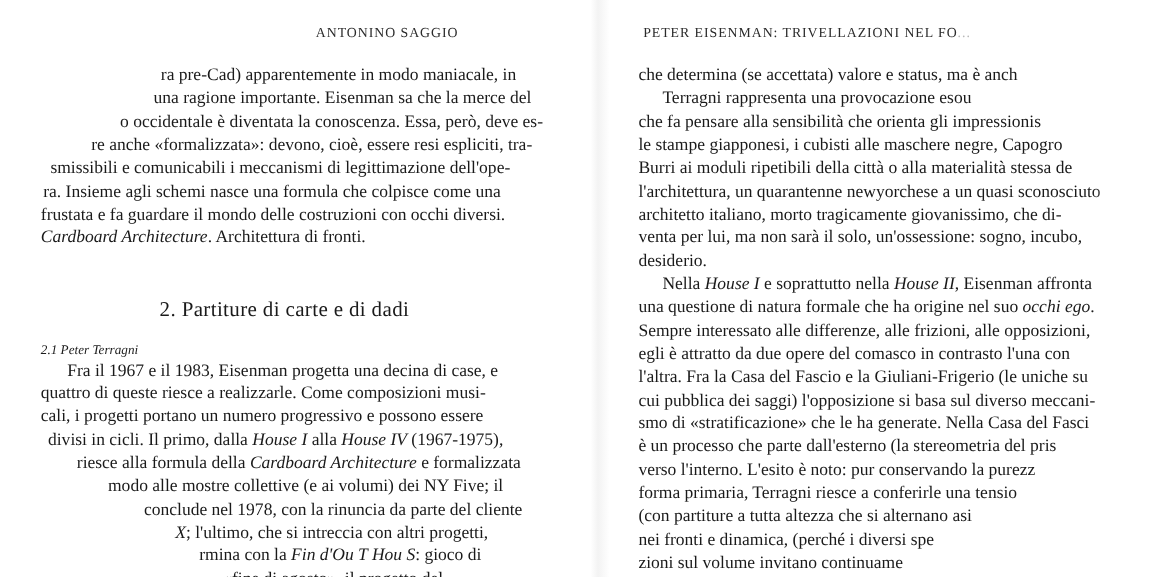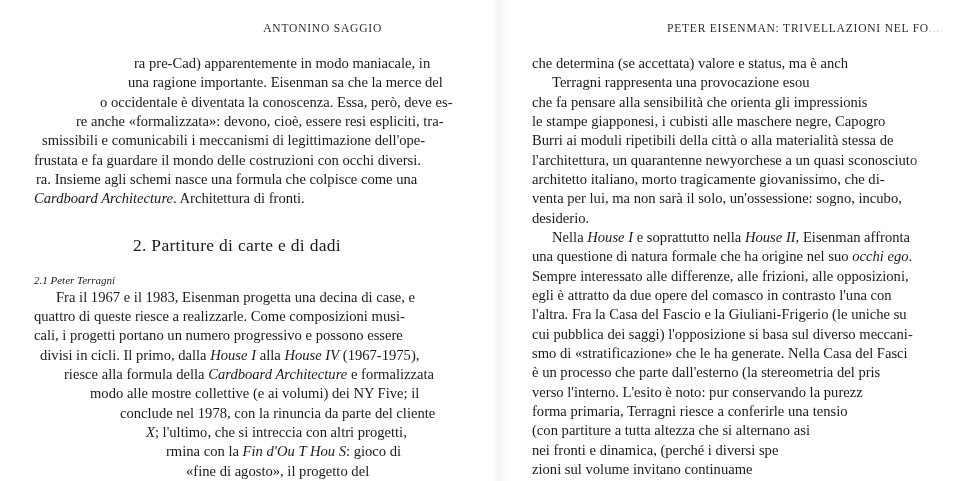--- a/index.html
+++ b/index.html
@@ -47,30 +47,30 @@
     font-size: 11.5px;
     letter-spacing: 0.8px;
     color: #2b2b2b;
     margin-bottom: 20px;
   }
   .rh-left {
     text-align: right;
     padding-right: 58px;
   }
   .rh-right {
-    text-align: right;
+    text-align: left;
     padding-left: 4px;
   }
   .rh-fade {
     color: #b9b9b9;
   }
   .heading {
     text-align: center;
     font-size: 17.5px;
-    margin: 26px 0 18px 0;
+    margin: 38px 0 18px 0;
     letter-spacing: 0.3px;
   }
   .subheading {
     font-style: italic;
     font-size: 11px;
     margin: 0 0 2px 0;
   }
   em, .it {
     font-style: italic;
   }
@@ -100,22 +100,22 @@
 
   <div class="page page-left">
     <div class="running-head rh-left">ANTONINO SAGGIO</div>
 
     <div class="body-left left-col">
       <div class="line" style="padding-left:100px">ra pre-Cad) apparentemente in modo maniacale, in</div>
       <div class="line" style="padding-left:94px">una ragione importante. Eisenman sa che la merce del</div>
       <div class="line" style="padding-left:66px">o occidentale è diventata la conoscenza. Essa, però, deve es-</div>
       <div class="line" style="padding-left:42px">re anche «formalizzata»: devono, cioè, essere resi espliciti, tra-</div>
       <div class="line" style="padding-left:8px">smissibili e comunicabili i meccanismi di legittimazione dell'ope-</div>
+      <div class="line" style="padding-left:2px">ra. Insieme agli schemi nasce una formula che colpisce come una</div>
       <div class="line" style="padding-left:0px">frustata e fa guardare il mondo delle costruzioni con occhi diversi.</div>
-      <div class="line" style="padding-left:2px">ra. Insieme agli schemi nasce una formula che colpisce come una</div>
       <div class="line it-first" style="padding-left:0px">
         <span class="it">Cardboard Architecture</span><span>. Architettura di fronti.</span>
       </div>
 
       <div class="heading">2. Partiture di carte e di dadi</div>
 
       <div class="subheading">2.1 Peter Terragni</div>
 
       <div class="line" style="padding-left:22px">Fra il 1967 e il 1983, Eisenman progetta una decina di case, e</div>
       <div class="line" style="padding-left:0px">quattro di queste riesce a realizzarle. Come composizioni musi-</div>

